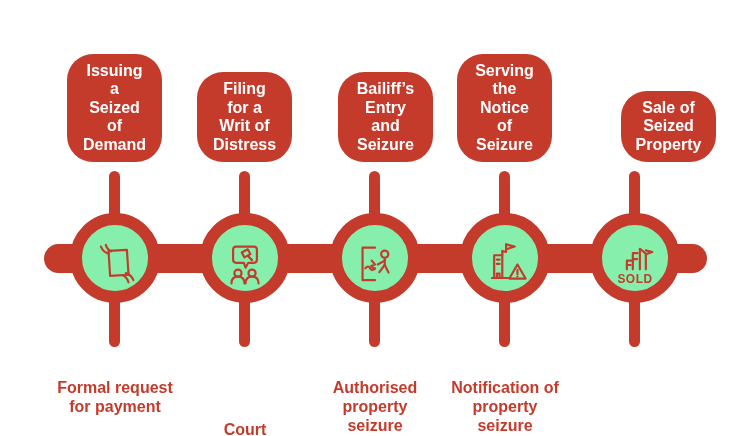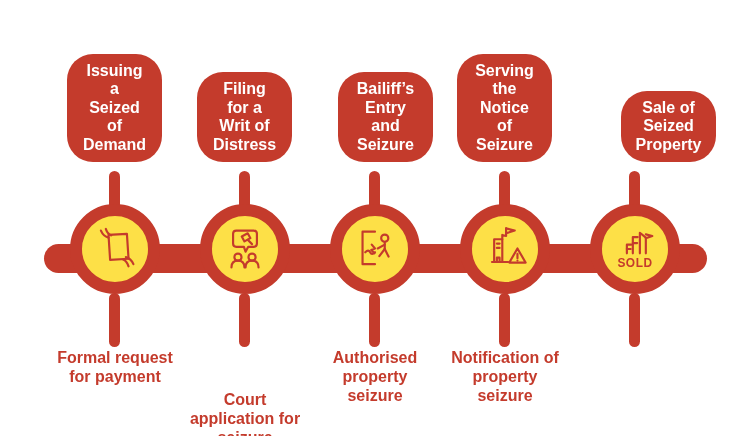--- a/index.html
+++ b/index.html
@@ -26,29 +26,29 @@
     color:var(--box_text);font-size:16px;font-weight:700;line-height:18.5px;
     text-align:center;white-space:pre-line;
   }
   .stem{
     position:absolute;width:11px;background:var(--accent);
     border-radius:6px;z-index:1;
   }
   .stem.top{top:171px;height:50px;}
   .stem.bottom{top:293px;height:54px;}
   .node{
-    position:absolute;top:204px;width:90px;height:90px;border-radius:50%;
-    background:#fde047;border:12px solid var(--accent);box-sizing:border-box;
-    display:flex;align-items:center;justify-content:center;z-index:2;
+    position:absolute;top:213px;width:90px;height:90px;border-radius:50%;
+    background:#86efac;border:12px solid var(--accent);box-sizing:border-box;
+    display:flex;align-items:flex-end;justify-content:center;z-index:2;
   }
   .node svg{width:52px;height:52px;}
   .ic{fill:none;stroke:var(--accent);stroke-width:2;stroke-linecap:round;stroke-linejoin:round;}
   .ic-fill{fill:var(--accent);stroke:none;font-family:"Liberation Sans",sans-serif;font-weight:700;}
   .caption{
-    position:absolute;top:348px;width:150px;
+    position:absolute;top:378px;width:150px;
     color:var(--accent);font-size:16px;font-weight:700;line-height:19px;
     text-align:center;white-space:pre-line;z-index:3;
   }
   
   .c1.step-box{left:67px;}  .c1.stem{left:109px;} .c1.node{left:70px;}  .c1.caption{left:40px;}
   .c2.step-box{left:197px;} .c2.stem{left:239px;} .c2.node{left:200px;} .c2.caption{left:170px;margin-top:42px;}
   .c3.step-box{left:338px;} .c3.stem{left:369px;} .c3.node{left:330px;} .c3.caption{left:300px;}
   .c4.step-box{left:457px;} .c4.stem{left:499px;} .c4.node{left:460px;} .c4.caption{left:430px;}
   .c5.step-box{left:587px;margin-left:34px;} .c5.stem{left:629px;} .c5.node{left:590px;} .c5.caption{left:560px;}
 </style>

